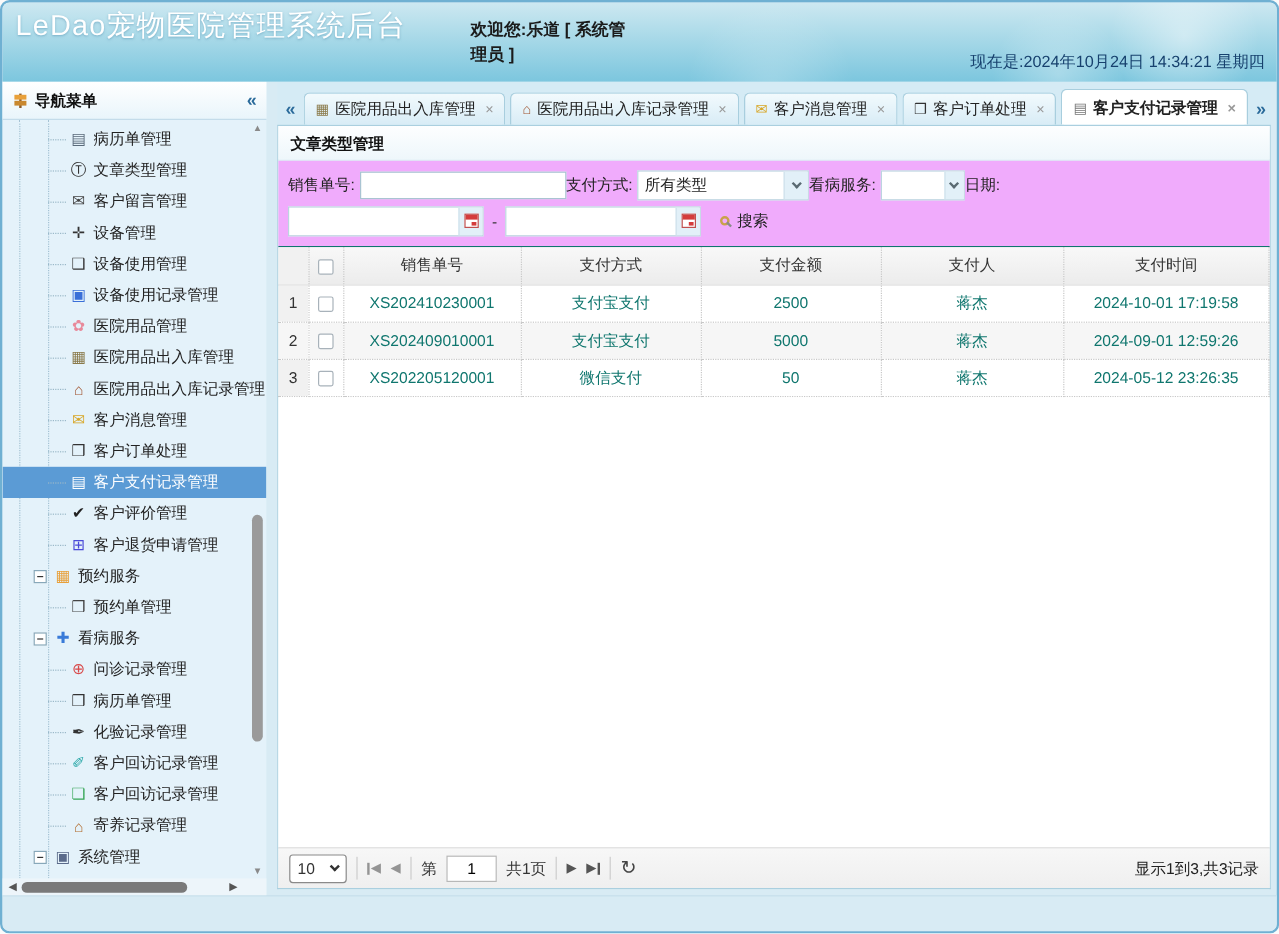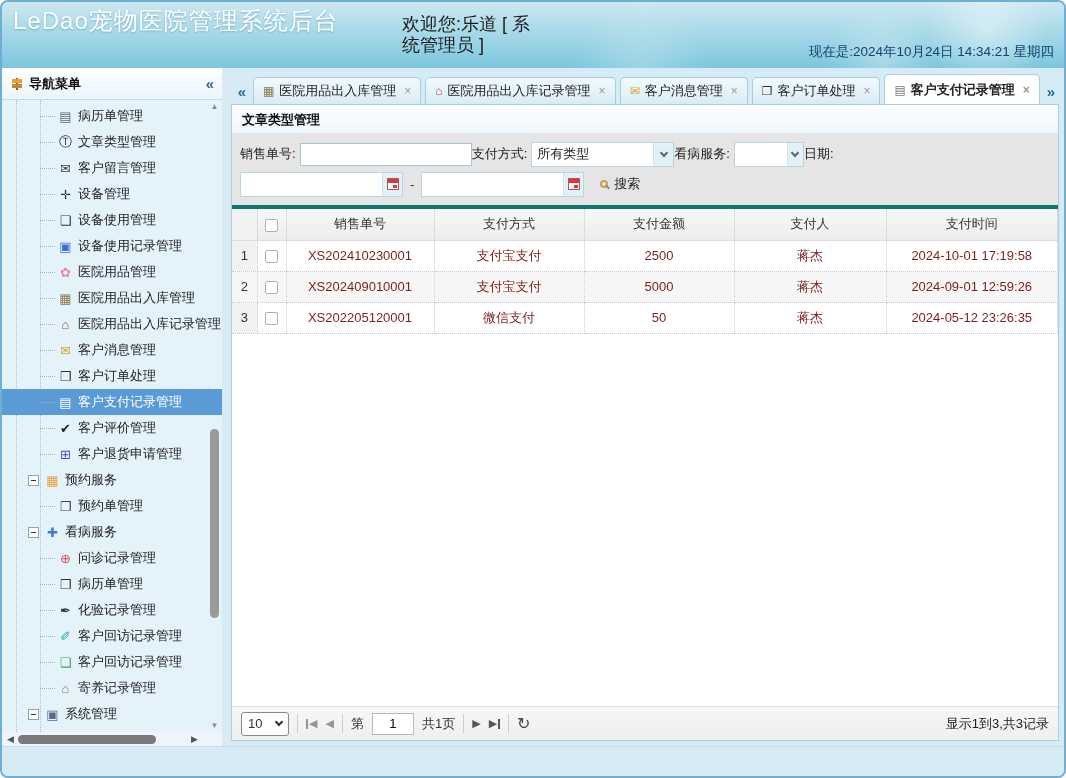--- a/index.html
+++ b/index.html
@@ -9,21 +9,21 @@
     box-shadow:inset 0 1px 0 rgba(255,255,255,.7);}
   
   .app-header{height:66px;flex:0 0 auto;position:relative;
     background:
       radial-gradient(circle at 985px 28px, rgba(255,255,255,.45) 0, rgba(255,255,255,0) 62px),
       radial-gradient(circle at 880px 60px, rgba(255,255,255,.30) 0, rgba(255,255,255,0) 55px),
       radial-gradient(circle at 640px 70px, rgba(255,255,255,.25) 0, rgba(255,255,255,0) 70px),
       linear-gradient(180deg,#cde8f1 0%,#a8d9e8 45%,#7cc6de 100%);}
   .app-title{position:absolute;left:11px;top:3px;font-size:24px;color:#fff;letter-spacing:1px;
     text-shadow:0 1px 2px rgba(90,150,180,.65);white-space:nowrap;}
-  .welcome{position:absolute;left:400px;top:12px;width:142px;font-size:18px;font-weight:normal;
+  .welcome{position:absolute;left:390px;top:12px;width:142px;font-size:14px;font-weight:bold;
     color:#1b1b1b;line-height:21px;}
   .datetime{position:absolute;right:10px;bottom:7px;font-size:13.5px;color:#17416e;}
   
   .app-body{flex:1;display:flex;min-height:0;}
   
   .sidebar{width:220px;flex:0 0 auto;background:#e4f2fa;display:flex;flex-direction:column;min-height:0;}
   .sidebar-header{height:32px;flex:0 0 auto;display:flex;align-items:center;padding:0 8px;
     background:linear-gradient(180deg,#ffffff,#e9f5fb);border-bottom:1px solid #c4dcea;
     font-weight:bold;font-size:13px;color:#111;}
   .signpost{position:relative;width:14px;height:14px;margin-right:5px;flex:0 0 auto;}
@@ -65,21 +65,21 @@
   .tab{display:flex;align-items:center;gap:5px;height:27px;padding:0 9px;
     background:linear-gradient(180deg,#f2fafd,#d8ecf6);border:1px solid #a8cede;border-bottom:none;
     border-radius:5px 5px 0 0;margin:0 2px;font-size:13px;color:#222;cursor:pointer;white-space:nowrap;}
   .tab.active{background:#fff;font-weight:bold;height:30px;}
   .tab-icon{font-size:12px;}
   .tab-close{color:#999;font-size:12px;margin-left:3px;cursor:pointer;}
   .panel{flex:1;display:flex;flex-direction:column;background:#fff;border:1px solid #aacfdf;
     border-top:none;min-height:0;margin-bottom:5px;}
   .panel-title{height:29px;line-height:29px;padding:0 10px;font-weight:bold;font-size:13px;color:#111;
     background:linear-gradient(180deg,#fdfeff,#eef7fb);border-bottom:1px solid #d8eaf2;}
-  .search-area{padding:5px 8px 6px 8px;background:#e5e5e5;border-bottom:4px solid #0f766e;font-size:13px;color:#222;}
+  .search-area{padding:5px 8px 6px 8px;background:#f0abfc;border-bottom:1px solid #0f766e;font-size:13px;color:#222;}
   .search-row{display:flex;align-items:center;height:30px;}
   .lbl{margin-right:4px;white-space:nowrap;}
   .ml{margin-left:0;}
   .ti{height:23px;border:1px solid #a9c4d2;background:#fff;font-size:13px;padding:0 5px;
     font-family:"Liberation Sans","DejaVu Sans",sans-serif;}
   .sale-input{width:172px;}
   .combo{display:flex;align-items:stretch;border:1px solid #bcd4e0;background:#fff;height:25px;gap:42px;}
   .combo .field{flex:1;padding:2px 5px 0 5px;font-size:13px;overflow:hidden;white-space:nowrap;}
   .combo .cbtn{width:20px;background:#e2f0f8;border-left:1px solid #cfe2ec;display:flex;
     align-items:center;justify-content:center;cursor:pointer;}
@@ -92,21 +92,21 @@
   .dash{margin:0 7px;color:#333;}
   .search-btn{display:flex;align-items:center;gap:6px;margin-left:16px;cursor:pointer;color:#222;}
   .mag{width:8px;height:8px;border:2px solid #c9a24a;border-radius:50%;position:relative;}
   .mag::after{content:"";position:absolute;width:5px;height:2px;background:#8a8a8a;
     transform:rotate(45deg);right:-4px;bottom:-2px;}
   
   table.grid{width:100%;border-collapse:collapse;font-size:13px;table-layout:fixed;}
   table.grid thead td{height:31px;background:linear-gradient(180deg,#f8f8f8,#ececec);
     border-bottom:1px solid #ddd;border-right:1px dotted #c8c8c8;text-align:center;color:#333;}
   table.grid tbody td{height:31px;border-bottom:1px dotted #c8c8c8;border-right:1px dotted #c8c8c8;
-    text-align:center;color:#7f1d1d;background:#fff;overflow:hidden;white-space:nowrap;}
+    text-align:center;color:#0f766e;background:#fff;overflow:hidden;white-space:nowrap;}
   table.grid tbody tr:nth-child(even) td{background:#f6f6f6;}
   table.grid td.rownum{background:#f1f1f1;color:#333;}
   .cb{width:13px;height:13px;border:1px solid #a8b2ba;border-radius:2px;background:#fff;
     display:inline-block;vertical-align:middle;cursor:pointer;}
   .filler{flex:1;background:#fff;min-height:0;}
   
   .pagination{height:34px;flex:0 0 auto;display:flex;align-items:center;gap:8px;
     background:linear-gradient(180deg,#f7f7f7,#efefef);border-top:1px solid #ddd;
     padding:0 9px;font-size:13px;color:#333;justify-content:center;}
   .psel{width:48px;height:24px;border:1px solid #8a8a8a;border-radius:3px;background:#fff;

